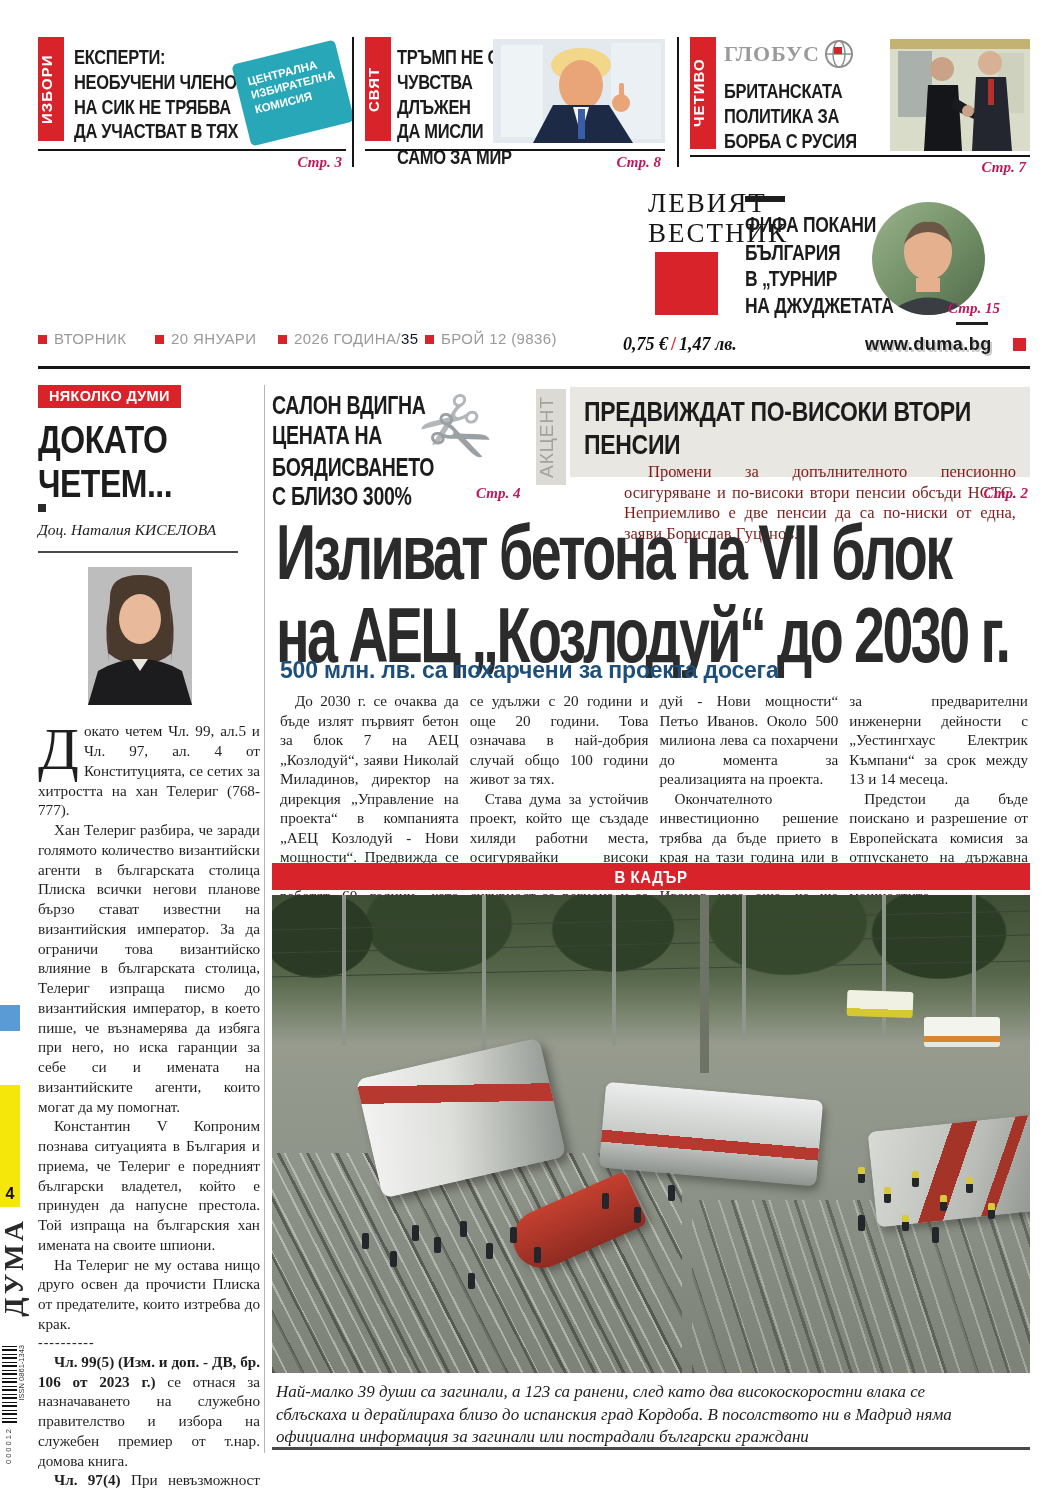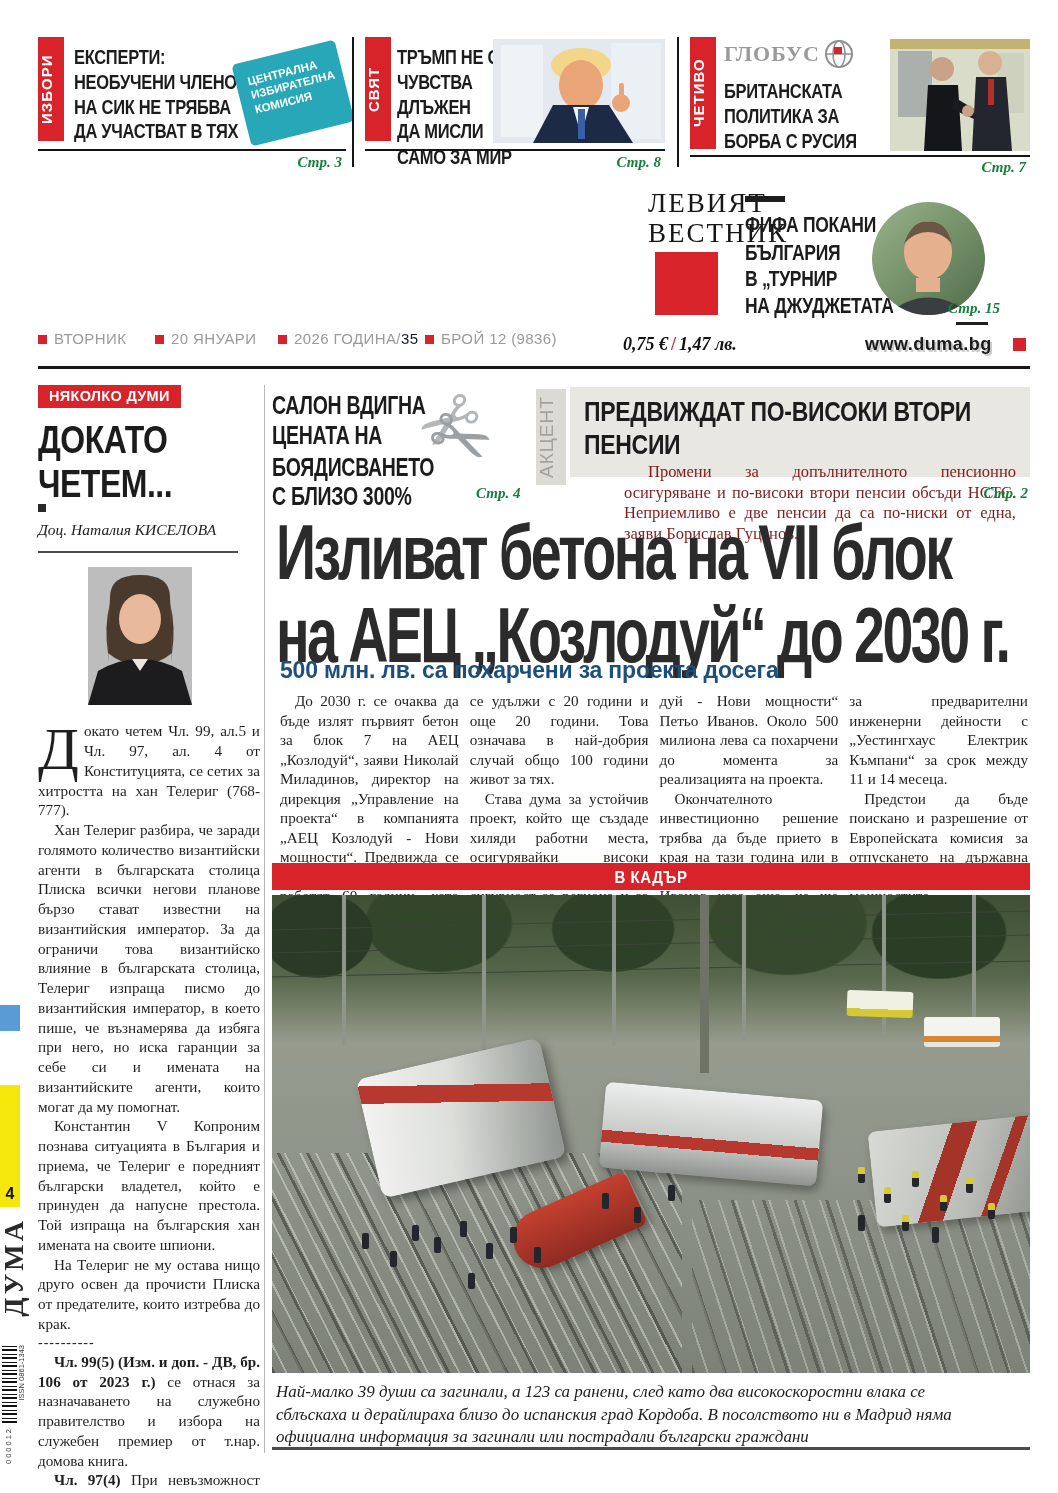--- a/index.html
+++ b/index.html
@@ -5,21 +5,21 @@
   * { margin:0; padding:0; box-sizing:border-box; }
   html,body { background:#888; }
   .page {
     position:relative; width:1058px; height:1493px; background:#fff;
     font-family:"Liberation Serif", serif; color:#222; overflow:hidden; margin:0 auto;
   }
   
   .abs { position:absolute; }
   .cond { font-family:"Liberation Sans", sans-serif; font-weight:bold; color:#1c1c1c;
           transform-origin:left top; display:block; letter-spacing:-0.3px; }
-  .page-ref { font-weight:bold; font-style:italic; font-size:15px; color:#15803d; font-family:"Liberation Serif",serif; }
+  .page-ref { font-weight:bold; font-style:italic; font-size:15px; color:#be185d; font-family:"Liberation Serif",serif; }
   .vtab { background:#d8232a; color:#fff; font-family:"Liberation Sans",sans-serif; font-weight:bold;
           writing-mode:vertical-rl; transform:rotate(180deg); text-align:center;
           font-size:15px; letter-spacing:1px; }
   
   .teaser { position:absolute; top:37px; height:134px; }
   .t-underline { position:absolute; left:0; right:0; top:112px; height:2px; background:#151515; }
   .t-page { position:absolute; top:117px; right:4px; }
   .t-title { position:absolute; left:36px; top:8px; font-size:16.5px; line-height:1.18; transform:scaleY(1.28); }
   .vdiv { position:absolute; top:37px; width:2px; height:130px; background:#151515; }
   .cik-logo { position:absolute; right:0; top:14px; width:106px; height:84px; background:#28a7b8;
@@ -355,21 +355,21 @@
       </div>
       <div class="col">
         <p>се удължи с 20 години и още 20 години. Това означава в най-добрия случай общо 100 години живот за тях.</p>
         <p class="ind">Става дума за устойчив проект, който ще създаде хиляди работни места, осигурявайки високи доходи и най-вече сигурност за региона и за държавата, каза изпълнителният директор на „АЕЦ Козло-</p>
       </div>
       <div class="col">
         <p>дуй - Нови мощности“ Петьо Иванов. Около 500 милиона лева са похарчени до момента за реализацията на проекта.</p>
         <p class="ind">Окончателното инвестиционно решение трябва да бъде прието в края на тази година или в началото на следващата. Иванов каза още, че ще има нужда от удължаване на договора</p>
       </div>
       <div class="col">
-        <p>за предварителни инженерни дейности с „Уестингхаус Електрик Къмпани“ за срок между 11 и 14 месеца.</p>
+        <p>за предварителни инженерни дейности с „Уестингхаус Електрик Къмпани“ за срок между 13 и 14 месеца.</p>
         <p class="ind">Предстои да бъде поискано и разрешение от Европейската комисия за отпускането на държавна помощ за изграждането на мощностите.</p>
         <p class="art-page page-ref">Стр. 4</p>
       </div>
     </div>
 
     <div class="vkadar">
       <span>В КАДЪР</span>
     </div>
 
     <div class="photo">

